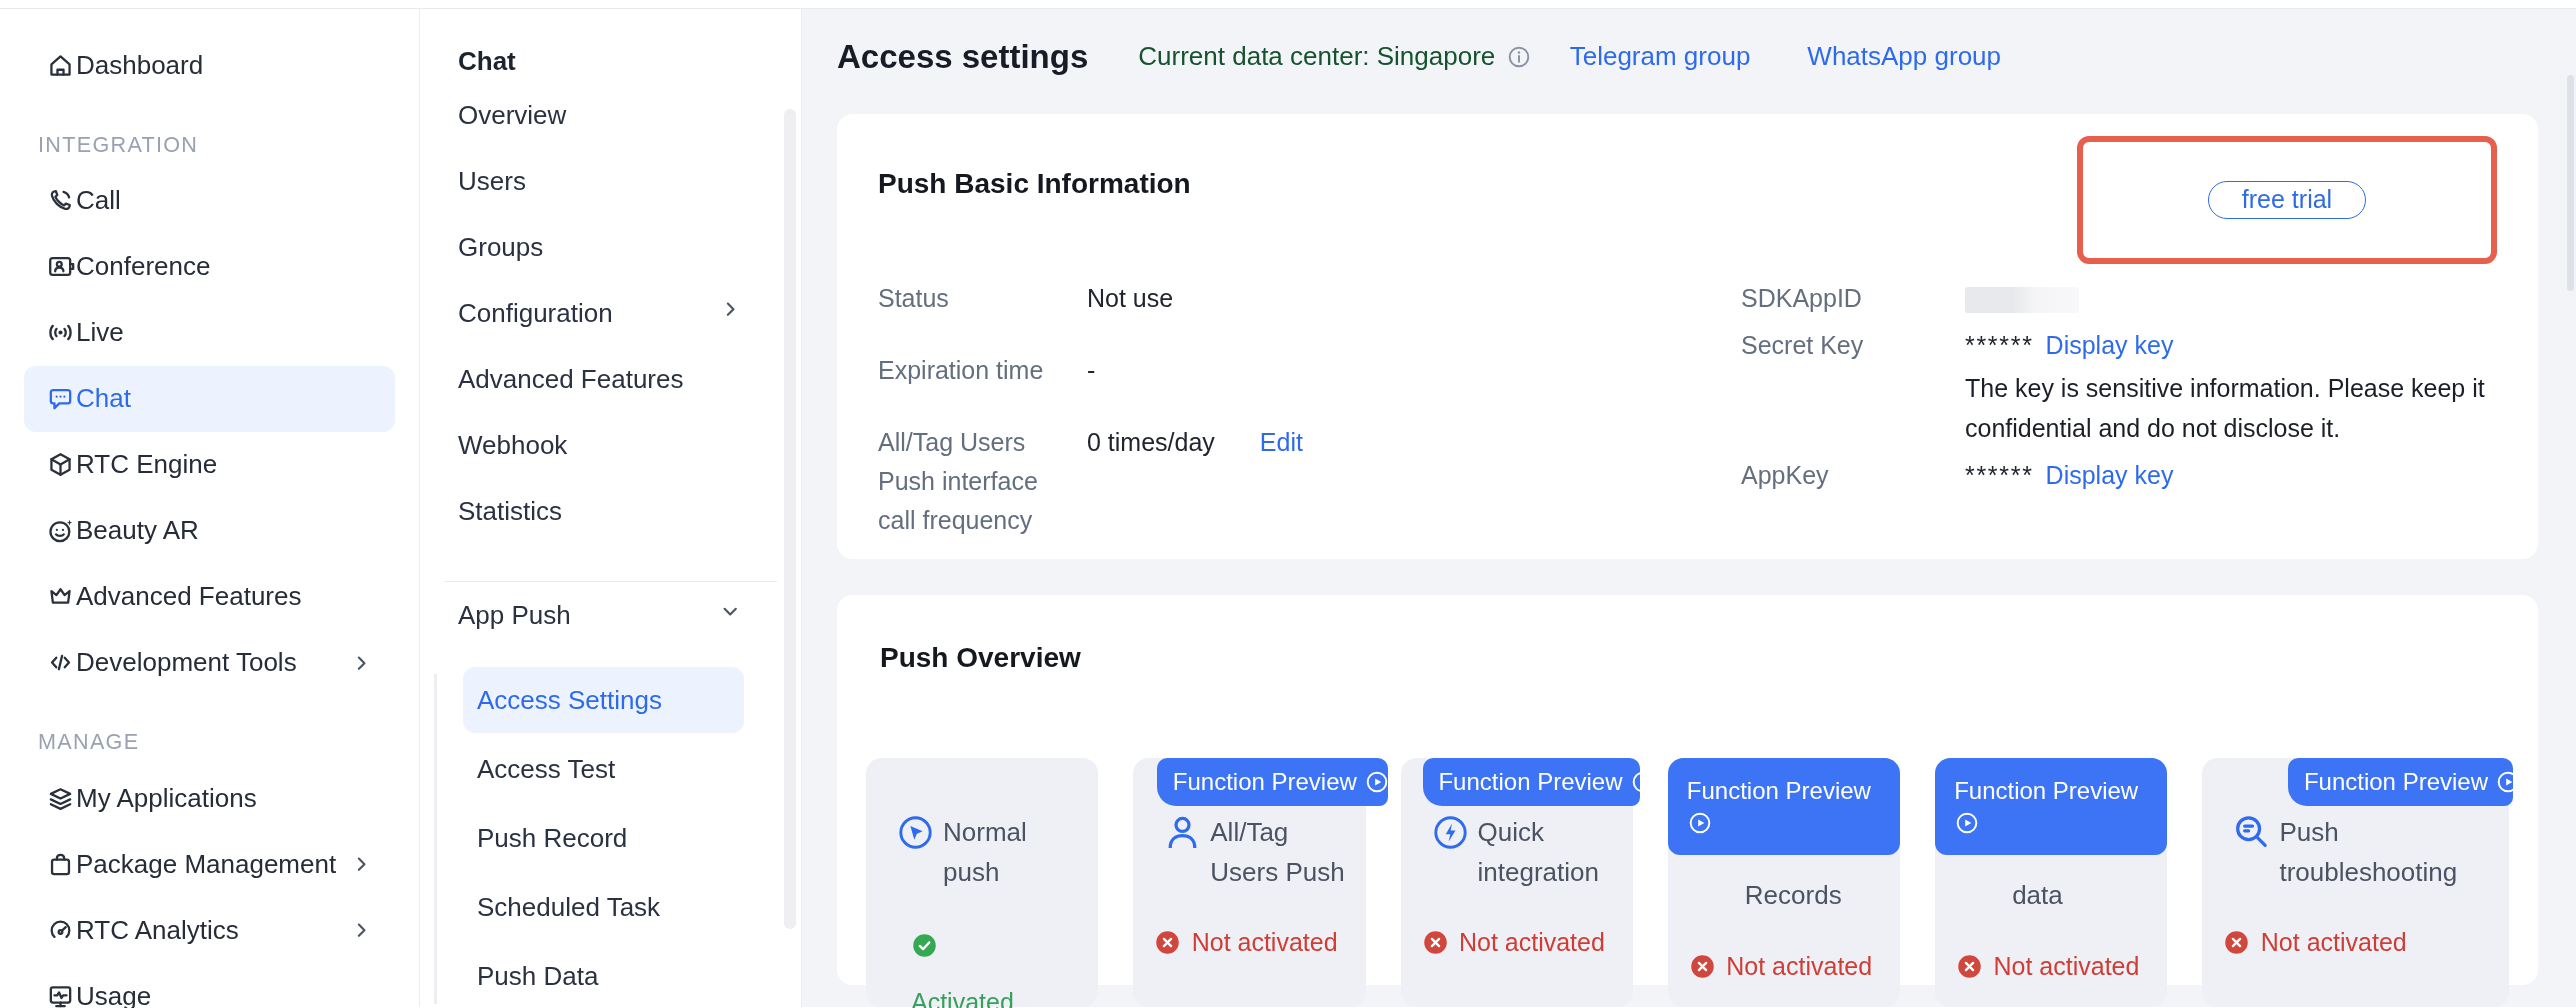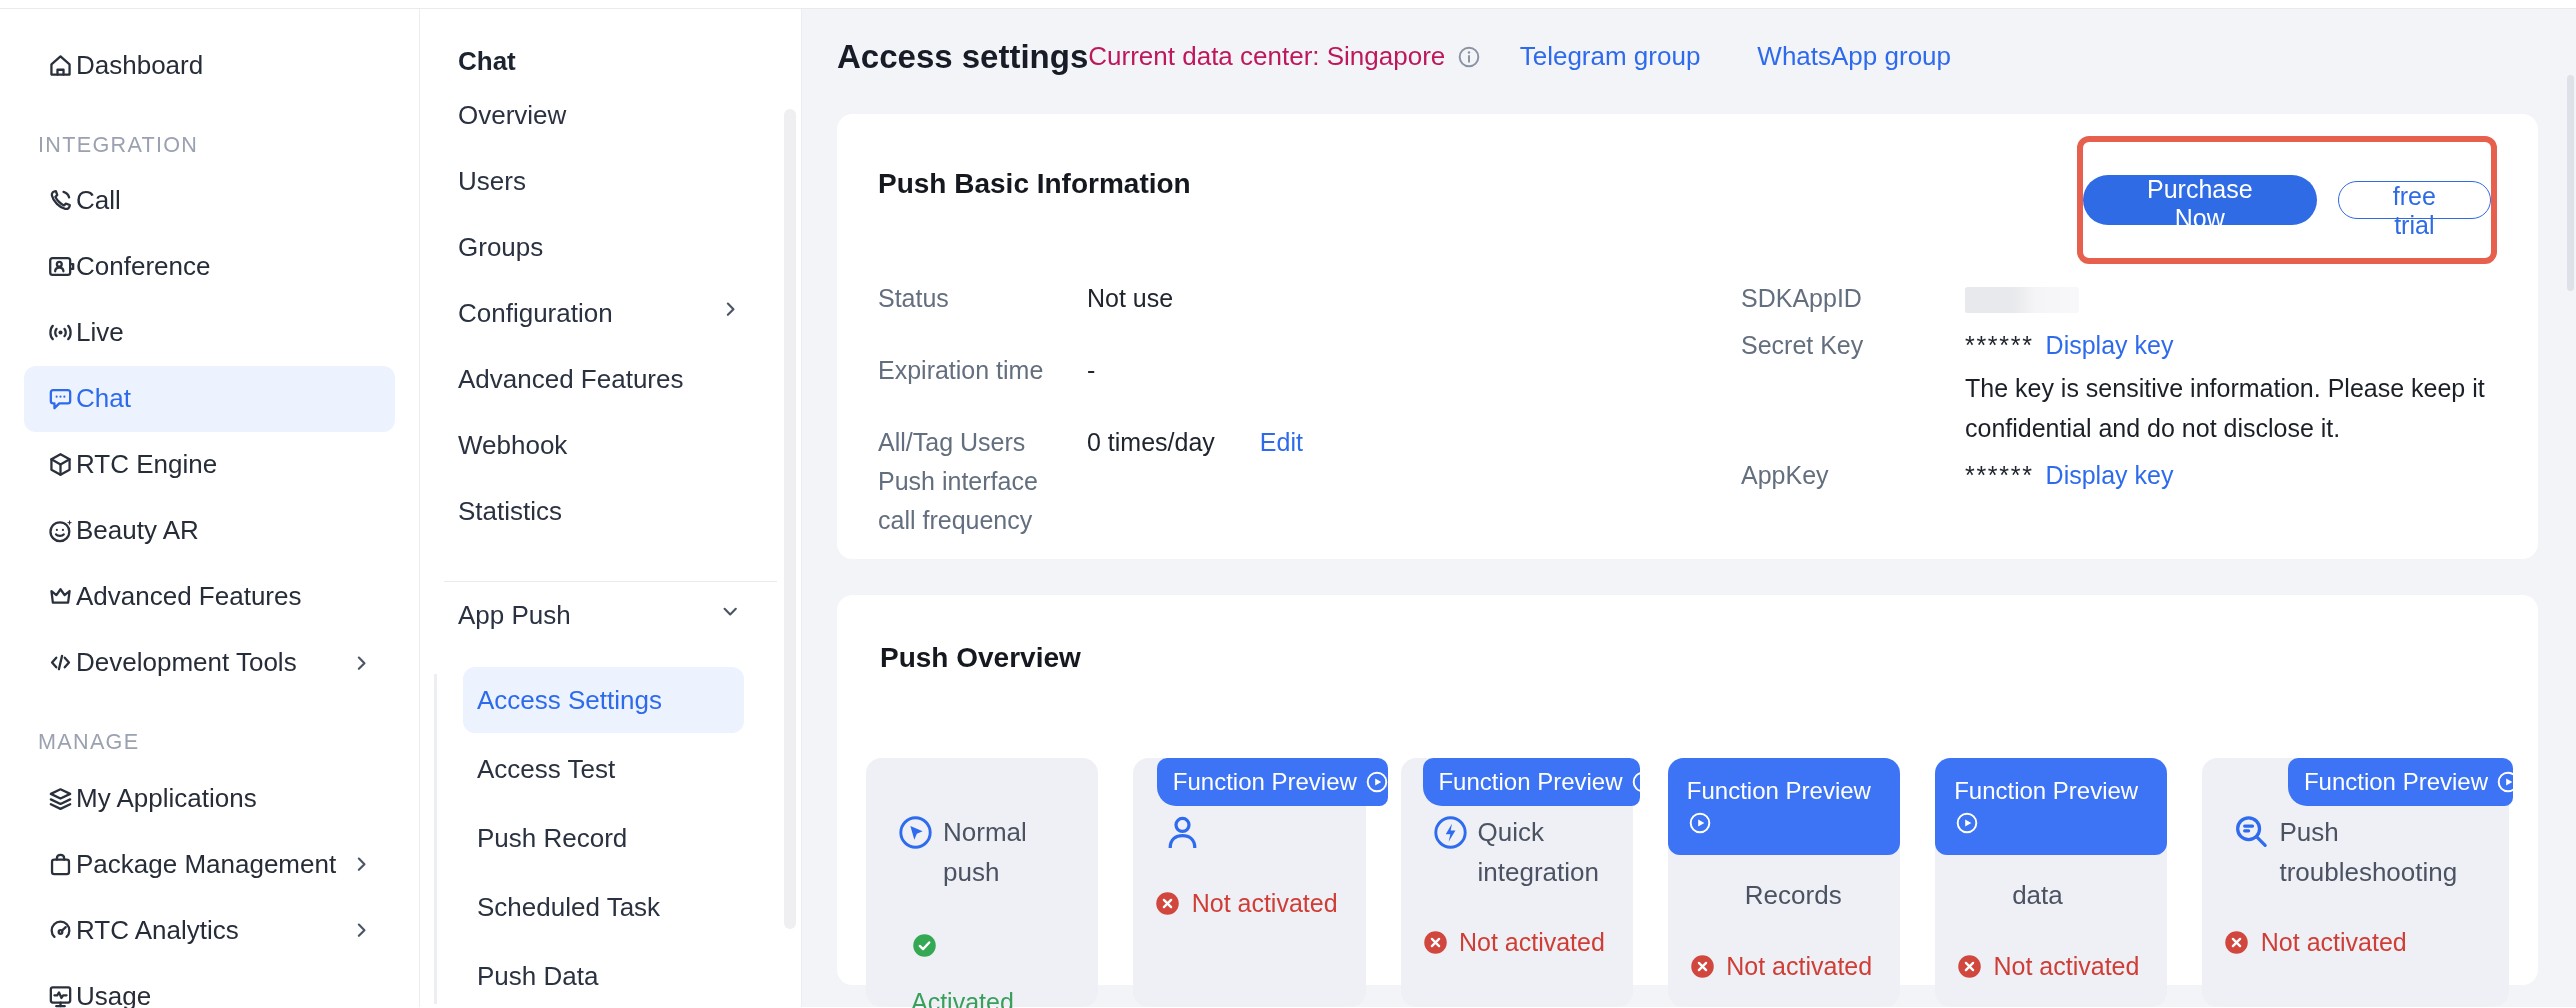--- a/index.html
+++ b/index.html
@@ -33,21 +33,21 @@
   .p2-subitem { height:69px; display:flex; align-items:center; padding-left:43px; font-size:26px; color:#2a3140; cursor:pointer; }
   .p2-subitem.sel { margin:1.7px 57px 1.7px 29px; padding-left:14px; height:66px; border-radius:12px; background:#ecf2fe; color:#2e6bec; }
   .p2-scroll { position:absolute; right:5.2px; top:100px; width:12px; height:820px; border-radius:7px; background:#efeff2; }
 
   
   .main { flex:1; background:#f3f4f8; padding:29px 38px 0 35px; position:relative; min-width:0; }
   .main-scroll { position:absolute; right:1.7px; top:66px; width:7.8px; height:216px; border-radius:4.3px; background:#dfe1e8; }
 
   .main-header { display:flex; align-items:center; margin-bottom:38px; }
   .mh-title { font-size:33px; font-weight:bold; color:#171c26; }
-  .mh-dc { font-size:26px; color:#be185d; display:flex; align-items:center; gap:10.4px; }
+  .mh-dc { margin-left:50px; font-size:26px; color:#14532d; display:flex; align-items:center; gap:10.4px; }
   .mh-link { font-size:26px; color:#2e6bec; cursor:pointer; }
   .mh-link.tg { margin-left:38px; }
   .mh-link.wa { margin-left:57px; }
 
   .card { background:#fff; border-radius:15.5px; }
   .card-basic { position:relative; padding:54px 41px 48px 41px; margin-bottom:36px; height:445px; }
   .card-title { font-size:28px; font-weight:bold; color:#15191f; }
 
   .annotation { position:absolute; top:22.4px; right:41px; width:420px; height:128px;
                 border:6px solid #e7604e; border-radius:12px; display:flex; align-items:center;
@@ -346,21 +346,20 @@
           </span>
         </span>
         <span class="mh-link tg">Telegram group</span>
         <span class="mh-link wa">WhatsApp group</span>
       </div>
 
       <div class="card card-basic">
         <div class="card-title">Push Basic Information</div>
 
         <div class="annotation">
-          <button class="btn-primary">Purchase Now</button>
           <button class="btn-ghost">free trial</button>
         </div>
 
         <div class="fields">
           <div class="fcol left">
             <div class="flabel">Status</div>
             <div class="fvalue">Not use</div>
 
             <div class="flabel">Expiration time</div>
             <div class="fvalue">-</div>
@@ -426,20 +425,21 @@
                   </svg>
               </span>
             </div>
             <div class="f-head">
               <span class="f-ic">
                 <svg width="41" height="41" viewBox="0 0 24 24" fill="none" stroke="#2e6bee" stroke-width="1.9">
                     <circle cx="12" cy="7.6" r="3.8"></circle>
                     <path d="M4.8 21 C4.8 15.8 8.2 13.8 12 13.8 C15.8 13.8 19.2 15.8 19.2 21"></path>
                   </svg>
               </span>
+              <span class="f-title">All/Tag Users Push</span>
             </div>
             <div class="f-status bad">
               <span class="st-ic">
                 <svg width="27" height="27" viewBox="0 0 24 24">
                     <circle cx="12" cy="12" r="10" fill="#d1463d"></circle>
                     <path d="M8.8 8.8 L15.2 15.2 M15.2 8.8 L8.8 15.2" stroke="#fff" stroke-width="2.1" stroke-linecap="round"></path>
                   </svg>
               </span><span>Not activated</span>
             </div>
           </div>

